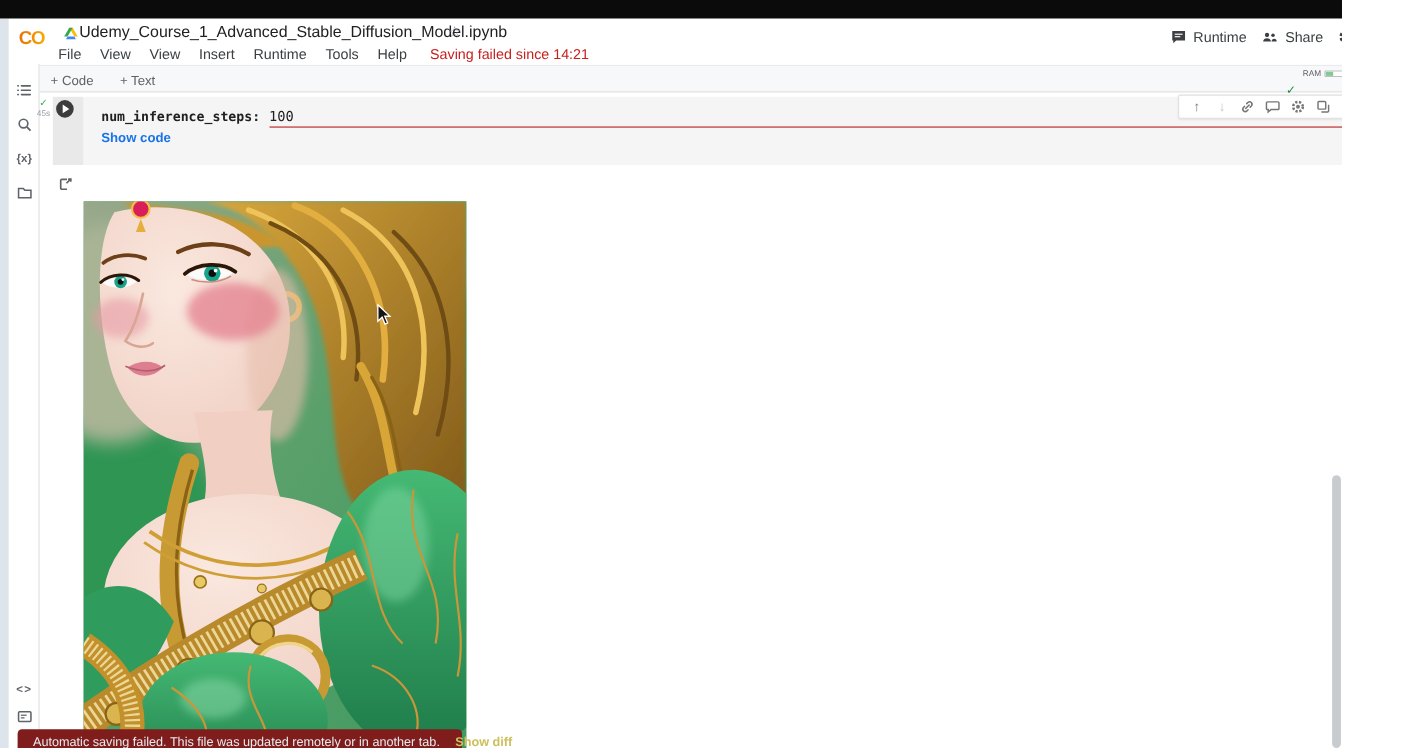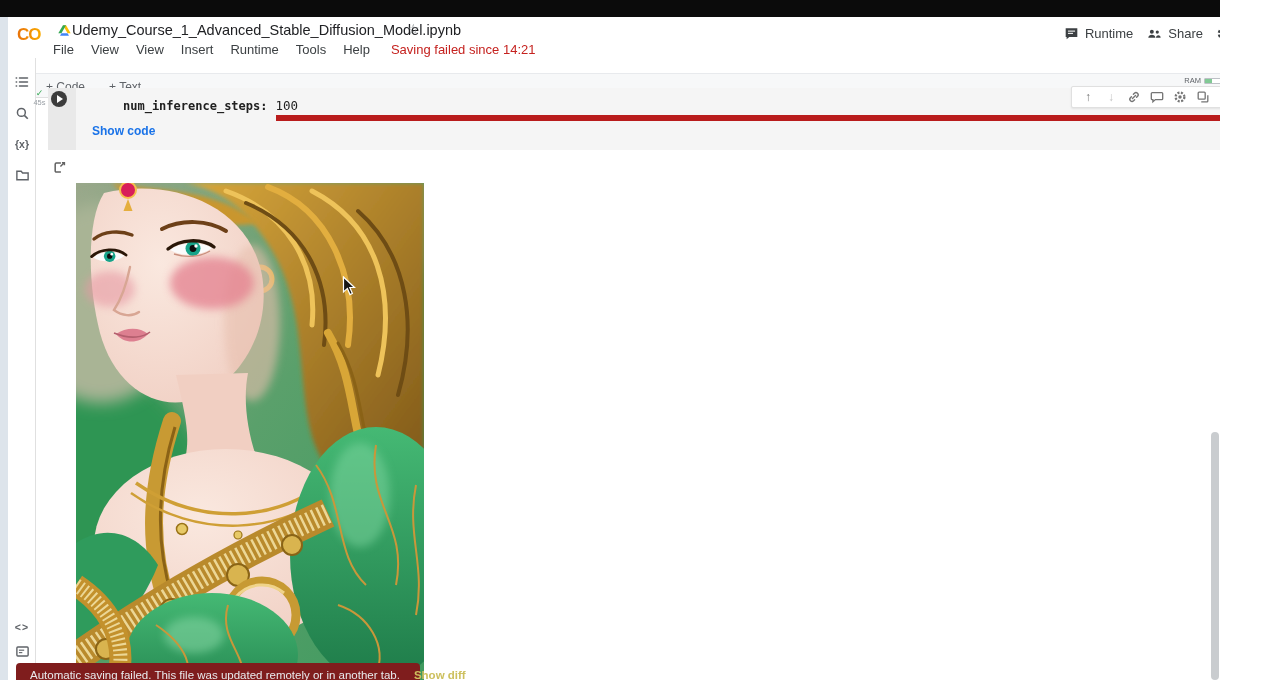--- a/index.html
+++ b/index.html
@@ -20,21 +20,21 @@
   .star { position:absolute; left:399px; top:4px; font-size:14px; color:#80868b; }
   .menubar { position:absolute; left:45px; top:25px; display:flex; gap:17px; font-size:13px; color:#3c4043; align-items:center; }
   .menu-item { cursor:default; }
   .saving-status { color:#c5221f; margin-left:4px; }
   .header-right { position:absolute; right:13px; top:6px; display:flex; align-items:center; gap:13px; font-size:13px; color:#3c4043; }
   .hr-btn { display:flex; align-items:center; gap:6px; }
   .avatar { width:21px; height:21px; border-radius:50%; background:#1967d2; color:#fff; font-size:11px; font-weight:bold;
             display:flex; align-items:center; justify-content:center; }
 
   
-  #toolbar { position:absolute; left:36px; top:73px; width:1244px; height:25px; background:#f7f8f9;
+  #toolbar { position:absolute; left:36px; top:59px; width:1244px; height:25px; background:#f7f8f9;
              border-top:1px solid #e8eaed; border-bottom:1px solid #e0e0e0; }
   .tb-left { position:absolute; left:4px; top:4px; display:flex; gap:12px; font-size:12px; color:#5f6368; }
   .tb-btn { padding:2px 6px; }
   .tb-right { position:absolute; right:8px; top:2px; display:flex; align-items:center; gap:6px; }
   .check-green { color:#1e8e3e; font-size:11px; }
   .gauges { display:flex; flex-direction:column; gap:20px; font-size:7.5px; color:#5f6368; }
   .gauge-row { display:flex; align-items:center; gap:3px; }
   .gauge { width:24px; height:6px; border:1px solid #bdc1c6; border-radius:1px; background:#fff; overflow:hidden; }
   .gauge i { display:block; height:100%; width:32%; background:#81c995; }
   .caret { color:#5f6368; font-size:10px; }
@@ -48,23 +48,23 @@
   
   #cell { position:absolute; left:48px; top:88px; width:1216px; height:62px; }
   .exec-badge { position:absolute; left:-16px; top:0; width:15px; text-align:center; }
   .exec-badge .chk { color:#34a853; font-size:9px; display:block; line-height:10px; }
   .exec-badge .secs { color:#9aa0a6; font-size:7.5px; display:block; }
   .gutter { position:absolute; left:0; top:0; width:28px; height:62px; background:#e9e9e9; }
   .runbtn { position:absolute; left:3px; top:3px; width:16px; height:16px; border-radius:50%; background:#3c3c3c;
             display:flex; align-items:center; justify-content:center; }
   .runbtn .tri { width:0; height:0; border-left:6px solid #fff; border-top:4px solid transparent; border-bottom:4px solid transparent; margin-left:2px; }
   .editor { position:absolute; left:28px; top:0; width:1188px; height:62px; background:#f5f5f5; padding:10px 16px 0 16px; }
-  .form-row { display:flex; align-items:baseline;margin-left:31px; }
+  .form-row { display:flex; align-items:baseline; }
   .form-label { font-family:"DejaVu Sans Mono","Liberation Mono",monospace; font-weight:bold; font-size:12px; color:#212121; white-space:pre; }
-  .form-input { flex:1; margin-left:8px; border-bottom:6px solid #b91c1c; font-family:"DejaVu Sans Mono","Liberation Mono",monospace;
+  .form-input { flex:1; margin-left:8px; border-bottom:1px solid #b91c1c; font-family:"DejaVu Sans Mono","Liberation Mono",monospace;
                 font-size:12.5px; color:#212121; padding-bottom:2px; }
   .show-code { margin-top:0; font-size:12px; font-weight:bold; color:#1a73e8; display:inline-block; }
   .cell-toolbar { position:absolute; right:-2px; top:-2px; display:flex; align-items:center; gap:9px;
                   background:#fff; border:1px solid #e0e0e0; border-radius:2px; padding:3px 9px; box-shadow:0 1px 2px rgba(0,0,0,.08); }
   .ct-ico { width:14px; height:14px; display:flex; align-items:center; justify-content:center; color:#757575; font-size:12px; }
   .ct-ico.dis { color:#c4c4c4; }
 
   
   #out-gutter-ico { position:absolute; left:52px; top:160px; }
   #progress-row { position:absolute; left:77px; top:163px; display:flex; align-items:center; height:15px; }

